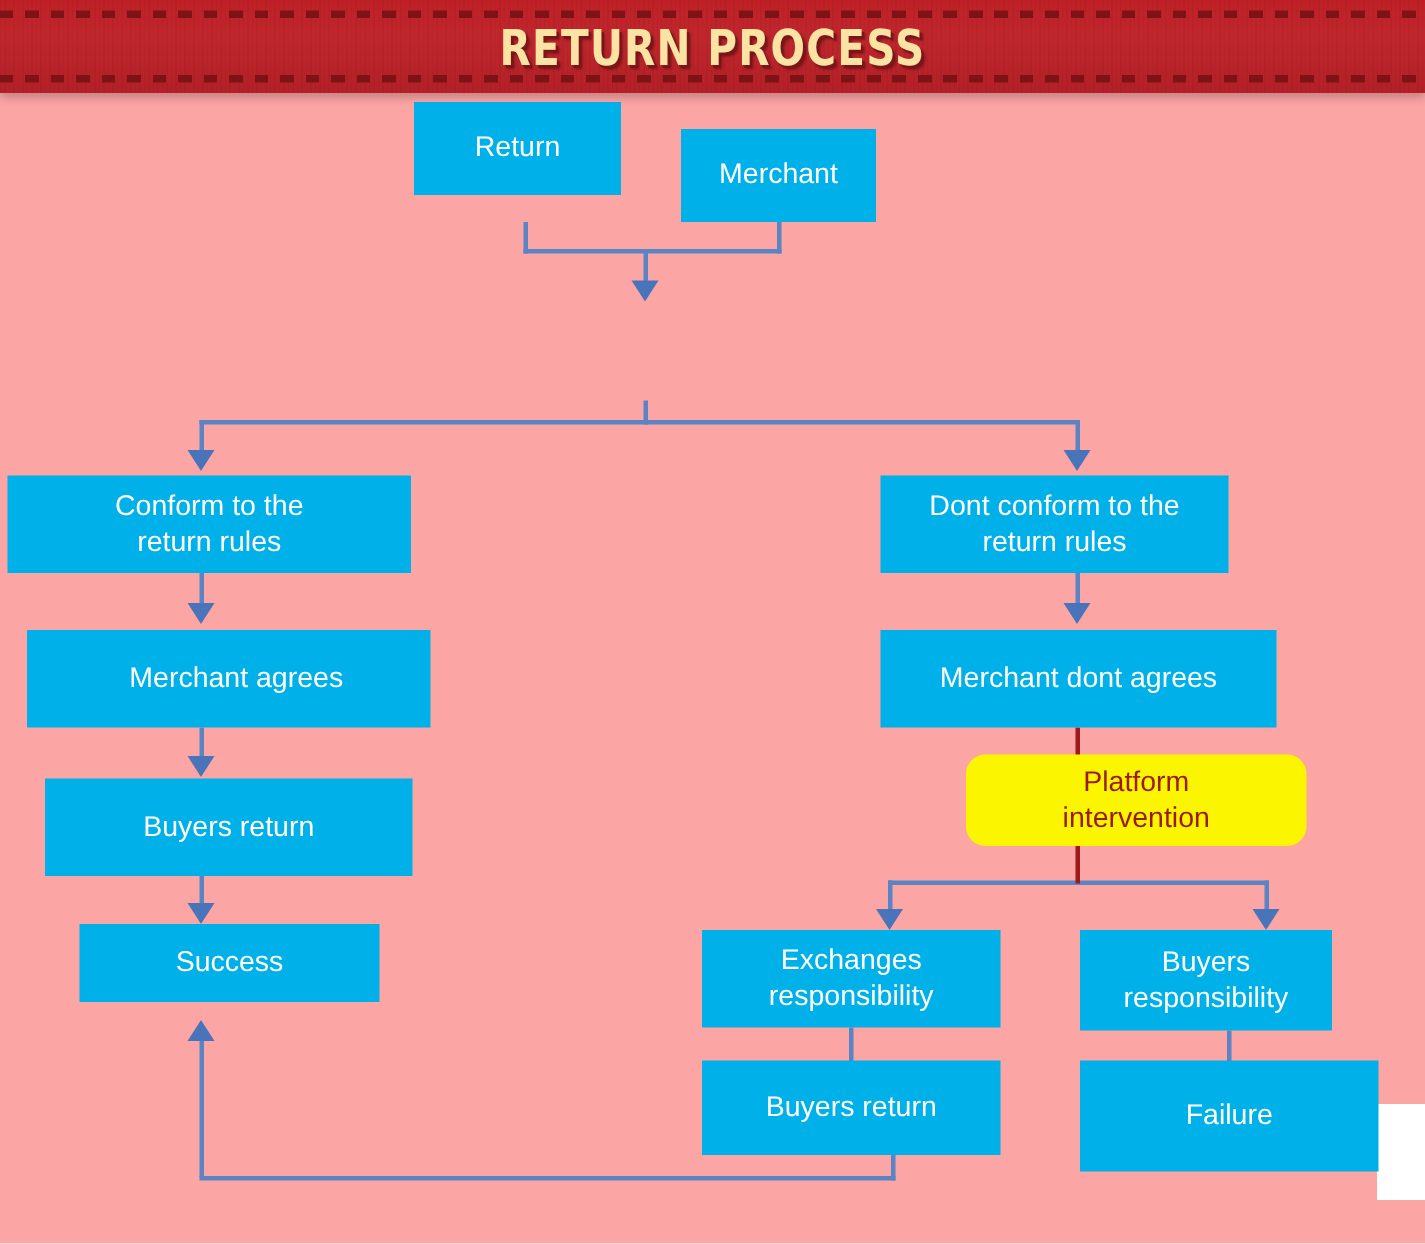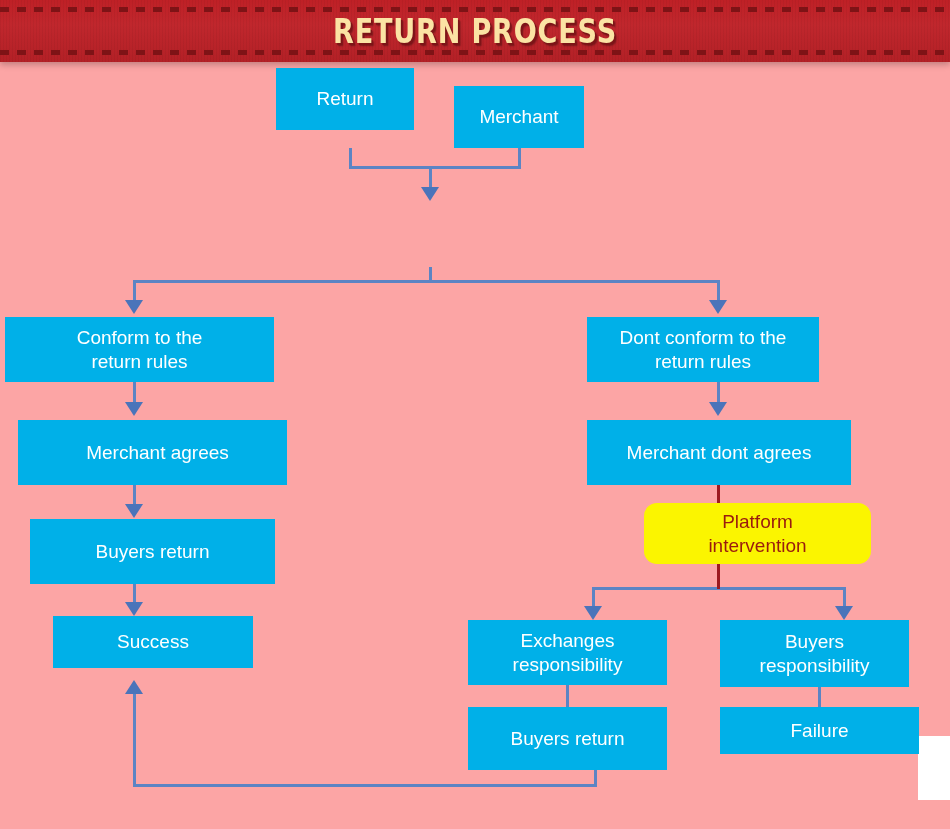--- a/index.html
+++ b/index.html
@@ -209,34 +209,34 @@
 
   <div class="node" style="left:53px; top:616px; width:200px; height:52px;">
     <span>Success</span>
   </div>
 
   <div class="node" style="left:468px; top:620px; width:199px; height:65px; flex-direction:column;">
     <span>Exchanges</span>
     <span>responsibility</span>
   </div>
 
-  <div class="node" style="left:720px; top:620px; width:189px; height:67px; flex-direction:column;">
+  <div class="node" style="left:720px; top:620px; width:168px; height:67px; flex-direction:column;">
     <span>Buyers</span>
     <span>responsibility</span>
   </div>
 
   <div class="conn v" style="left:566px; top:685px; height:23px;"></div>
 
   <div class="conn v" style="left:818px; top:687px; height:21px;"></div>
 
   <div class="node" style="left:468px; top:707px; width:199px; height:63px;">
     <span>Buyers return</span>
   </div>
 
-  <div class="node" style="left:720px; top:707px; width:199px; height:47px;">
+  <div class="node" style="left:720px; top:707px; width:199px; height:74px;">
     <span>Failure</span>
   </div>
 
   <div class="conn v" style="left:594px; top:770px; height:17px;"></div>
   <div class="conn h" style="left:133px; top:784px; width:464px;"></div>
   <div class="conn v" style="left:133px; top:694px; height:91px;"></div>
   <div class="arrow-up" style="left:125px; top:680px;"></div>
 
 </div>
 

